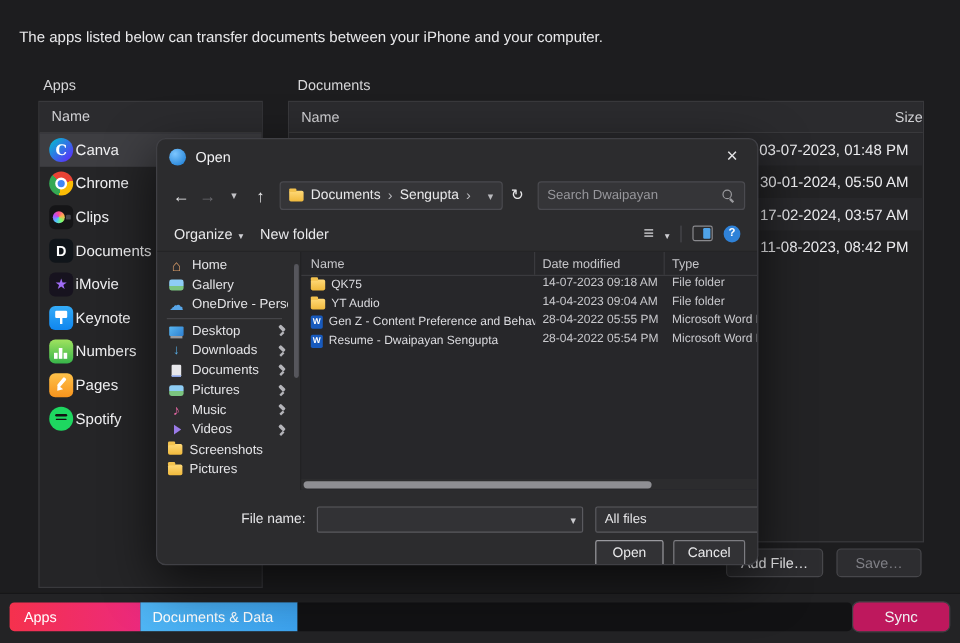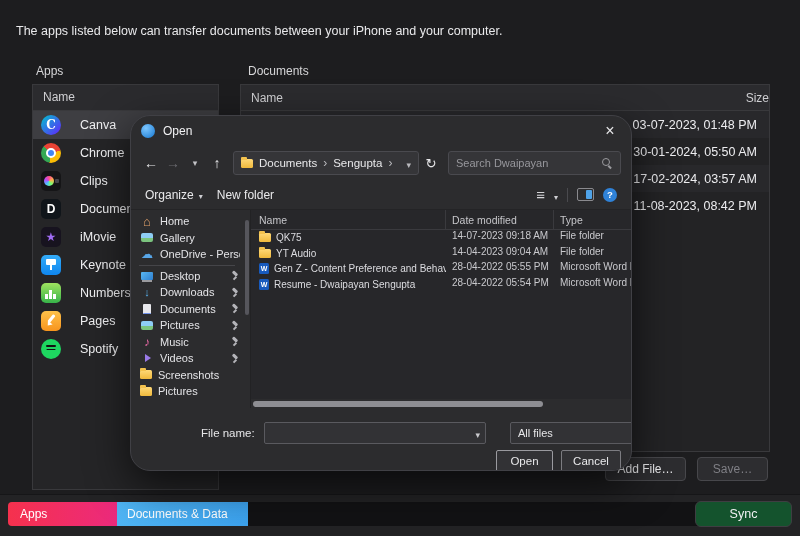--- a/index.html
+++ b/index.html
@@ -8,21 +8,21 @@
 #stage{position:relative;width:800px;height:536px;background:#1d1d1f;overflow:hidden;color:#e8e8ea}
 
 
 .desc{position:absolute;left:16px;top:24px;font-size:12.5px;color:#e9e9eb}
 .panel-title{position:absolute;font-size:12px;color:#d6d6d8}
 .apps-title{left:36px;top:64px}
 .docs-title{left:248px;top:64px}
 
 .apps-panel{position:absolute;left:32px;top:84px;width:187px;height:406px;background:#252527;border:1px solid #39393c}
 .panel-header{height:26px;line-height:25px;padding-left:10px;font-size:12px;color:#cfcfd2;background:#2b2b2e;border-bottom:1px solid #39393c}
-.app-row{height:28px;display:flex;align-items:center;gap:19px;padding:0 8px;font-size:12.5px;color:#f0f0f2}
+.app-row{height:28px;display:flex;align-items:center;gap:2px;padding:0 8px;font-size:12.5px;color:#f0f0f2}
 .app-row.selected{background:#3e3e42}
 
 .docs-panel{position:absolute;left:240px;top:84px;width:530px;height:368px;background:#232325;border:1px solid #39393c}
 .docs-header{height:26px;display:flex;align-items:center;background:#2b2b2e;border-bottom:1px solid #39393c;font-size:12px;color:#cfcfd2}
 .col-name{flex:1;padding-left:10px}
 .col-size{width:150px;text-align:right}
 .col-mod{width:170px;text-align:right;padding-right:12px}
 .doc-row{height:27px;display:flex;align-items:center;justify-content:flex-end;padding-right:12px;font-size:12.5px;color:#ededf0}
 .doc-row:nth-child(odd){background:#28282b}
 
@@ -31,21 +31,21 @@
 .save{left:697px;top:457px;width:71px;height:24px;color:#7f7f85}
 
 
 .footer{position:absolute;left:0;top:494px;width:800px;height:42px;background:#232325;border-top:1px solid #161618}
 .capacity{position:absolute;left:8px;top:7px;height:24px;width:702px;display:flex}
 .seg{height:24px;display:flex;align-items:center;font-size:12px;color:#fff}
 .seg span{white-space:nowrap}
 .seg-apps{width:109px;padding-left:12px;border-radius:4px 0 0 4px}
 .seg-docs{width:131px;padding-left:10px}
 .seg-free{flex:1;background:#121214;border-radius:0 4px 4px 0}
-.sync{position:absolute;right:8px;top:6px;width:97px;height:26px;background:#14532d;border:1px solid #3e3e42;border-radius:6px;color:#f0f0f2;font-size:12.5px;font-family:inherit}
+.sync{position:absolute;right:8px;top:6px;width:82px;height:26px;background:#be185d;border:1px solid #3e3e42;border-radius:6px;color:#f0f0f2;font-size:12.5px;font-family:inherit}
 
 
 .app-icon{width:20px;height:20px;flex:none;position:relative;display:inline-flex;align-items:center;justify-content:center}
 .ai-canva{border-radius:50%;background:linear-gradient(135deg,#00c4cc,#6420ff)}
 .ai-canva::after{content:"C";color:#fff;font-size:12px;font-weight:bold;font-family:"DejaVu Serif",serif}
 .ai-chrome{border-radius:50%;background:conic-gradient(from -45deg,#ea4335 0 120deg,#fbbc05 120deg 235deg,#34a853 235deg 360deg)}
 .ai-chrome::after{content:"";position:absolute;inset:5px;background:#4285f4;border:2px solid #fff;border-radius:50%}
 .ai-clips{border-radius:5px;background:#151517}
 .ai-clips::after{content:"";position:absolute;left:3px;top:5px;width:10px;height:10px;border-radius:50%;background:conic-gradient(#ff4d8d,#ffb14d,#7dff6e,#4dc3ff,#b44dff,#ff4d8d)}
 .ai-clips::before{content:"";position:absolute;right:2px;top:8px;width:4px;height:4px;background:#45454c;border-radius:1px}
@@ -59,21 +59,21 @@
 .ai-numbers{border-radius:5px;background:linear-gradient(180deg,#9fe35f,#37b44a)}
 .ai-numbers::before{content:"";position:absolute;left:4px;bottom:4px;width:3px;height:5px;background:#fff;box-shadow:8px 0 0 #fff}
 .ai-numbers::after{content:"";position:absolute;left:8px;bottom:4px;width:3px;height:9px;background:#fff}
 .ai-pages{border-radius:5px;background:linear-gradient(180deg,#ffc24a,#f7941d)}
 .ai-pages::after{content:"";position:absolute;left:9px;top:3px;width:3px;height:9px;background:#fff;transform:rotate(40deg);border-radius:1px}
 .ai-pages::before{content:"";position:absolute;left:5px;top:11px;border-left:3px solid transparent;border-right:3px solid transparent;border-top:4px solid #fff;transform:rotate(40deg)}
 .ai-spotify{border-radius:50%;background:#1ed760}
 .ai-spotify::after{content:"";position:absolute;left:5px;top:6px;width:10px;height:2px;background:#121212;border-radius:2px;box-shadow:0 3.5px 0 -0.5px #121212,0 7px 0 -1px #121212}
 
 
-.dialog{position:absolute;left:130px;top:115px;width:502px;height:356px;background:#2c2c2e;border:1px solid #404045;border-radius:20px;box-shadow:0 14px 42px rgba(0,0,0,.65);overflow:hidden}
+.dialog{position:absolute;left:130px;top:115px;width:502px;height:356px;background:#2c2c2e;border:1px solid #404045;border-radius:8px;box-shadow:0 14px 42px rgba(0,0,0,.65);overflow:hidden}
 .dlg-titlebar{height:30px;display:flex;align-items:center;padding-left:10px;gap:8px}
 .dlg-app-icon{width:14px;height:14px;border-radius:50%;background:radial-gradient(circle at 35% 30%,#7cc6ff,#1577d0);flex:none}
 .dlg-title{font-size:12px;color:#f2f2f4}
 .dlg-close{margin-left:auto;width:42px;height:30px;display:flex;align-items:center;justify-content:center;color:#e6e6e8}
 .dlg-close::after{content:"×";font-size:16px}
 
 .dlg-nav{height:34px;display:flex;align-items:center;padding:0 10px;gap:2px}
 .nav-ic{width:20px;height:24px;display:flex;align-items:center;justify-content:center;color:#e6e6e8;font-size:14px;flex:none}
 .nav-ic.back::after{content:"←"}
 .nav-ic.fwd::after{content:"→"}
@@ -138,21 +138,21 @@
 .fl-name{width:195px;padding-left:8px;display:flex;align-items:center;gap:5px;overflow:hidden;white-space:nowrap}
 .fl-mod{width:108px;padding-left:6px;color:#c9c9cd;white-space:nowrap}
 .fl-type{flex:1;padding-left:6px;color:#c9c9cd;overflow:hidden;white-space:nowrap}
 .dlg-hscroll{height:9px;position:relative;flex:none;background:#2c2c2e}
 .dlg-hscroll .thumb{position:absolute;left:2px;top:1.5px;width:290px;height:6px;background:#8e8e93;border-radius:3px}
 
 .dlg-filename-row{position:absolute;left:0;top:306px;width:100%;height:24px}
 .fn-label{position:absolute;left:70px;top:5px;font-size:11.5px;color:#e6e6e8}
 .combo{position:absolute;height:22px;background:#323235;border:1px solid #5a5a5f;border-radius:2px;display:flex;align-items:center;padding:0 5px}
 .fn-combo{left:133px;width:222px}
-.ft-combo{left:379px;width:146px}
+.ft-combo{left:365px;width:146px}
 .combo input{flex:1;min-width:0;background:transparent;border:0;outline:0;color:#e8e8ea;font-size:11px;font-family:inherit}
 .combo-value{flex:1;font-size:11px;color:#e6e6e8;padding-left:2px}
 .combo-arrow::after{content:"▾";font-size:9px;color:#c9c9cd}
 .dlg-btn{position:absolute;top:334px;height:22px;background:#323235;border-radius:2px;color:#e9e9eb;font-size:11.5px;font-family:inherit}
 .dlg-btn.open{left:365px;width:57px;border:1px solid #9a9a9f}
 .dlg-btn.cancel{left:430px;width:60px;border:1px solid #7c7c81}
 </style>
 </head>
 <body>
 

